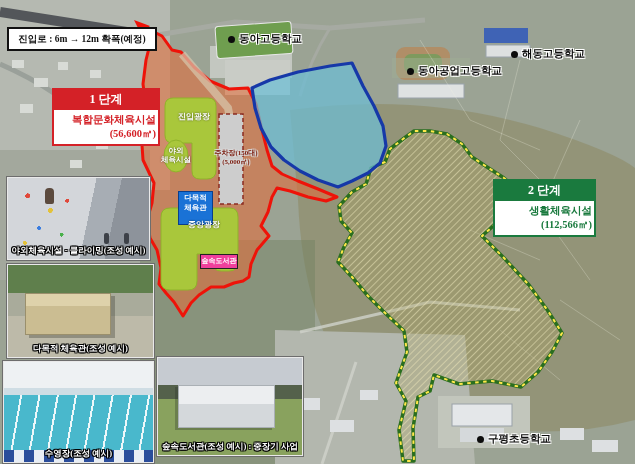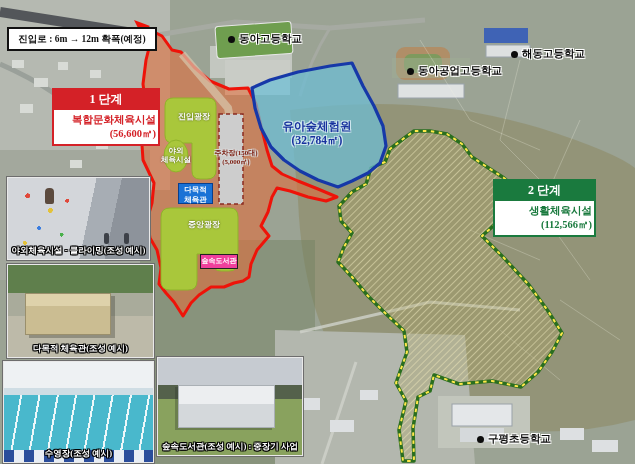--- a/index.html
+++ b/index.html
@@ -44,21 +44,21 @@
 
   
   .fac{position:absolute;z-index:3;font-weight:bold;color:#fff;text-align:center;
        text-shadow:0 0 2px rgba(0,0,0,.65);line-height:1.25;}
   .fac-entrance{left:174px;top:112px;width:40px;font-size:8px;}
   .fac-outdoor{left:156px;top:146px;width:40px;font-size:7.5px;}
   .fac-central{left:184px;top:220px;width:40px;font-size:8px;}
   .fac-parking{left:211px;top:149px;width:50px;font-size:7px;color:#7c1f12;
        text-shadow:-1px -1px 0 #d9d9d9,1px -1px 0 #d9d9d9,-1px 1px 0 #d9d9d9,1px 1px 0 #d9d9d9;}
   .gym-box{
-    position:absolute;z-index:3;left:178px;top:183px;width:35px;height:21px;
+    position:absolute;z-index:3;left:178px;top:191px;width:35px;height:34px;
     background:#1a72d6;border:1px solid #0a3e8c;color:#fff;font-weight:bold;
     font-size:7.5px;line-height:1.35;text-align:center;padding-top:1px;box-sizing:border-box;
   }
   .library-box{
     position:absolute;z-index:3;left:200px;top:254px;width:36px;height:13px;
     background:#f0409c;border:1px solid #222;color:#fff;font-weight:bold;
     font-size:7px;text-align:center;line-height:12px;
   }
 
   
@@ -214,24 +214,20 @@
   </div>
 
   <div class="phase phase2">
     <div class="hd">2 단계</div>
     <div class="bd">
       <div>생활체육시설</div>
       <div>(112,566㎡)</div>
     </div>
   </div>
 
-  <div class="forest-label">
-    <div>유아숲체험원</div>
-    <div>(32,784㎡)</div>
-  </div>
 
   <div class="fac fac-entrance">진입광장</div>
   <div class="fac fac-outdoor">
     <div>야외</div>
     <div>체육시설</div>
   </div>
   <div class="fac fac-parking">
     <div>주차장(150대)</div>
     <div>(5,000㎡)</div>
   </div>

